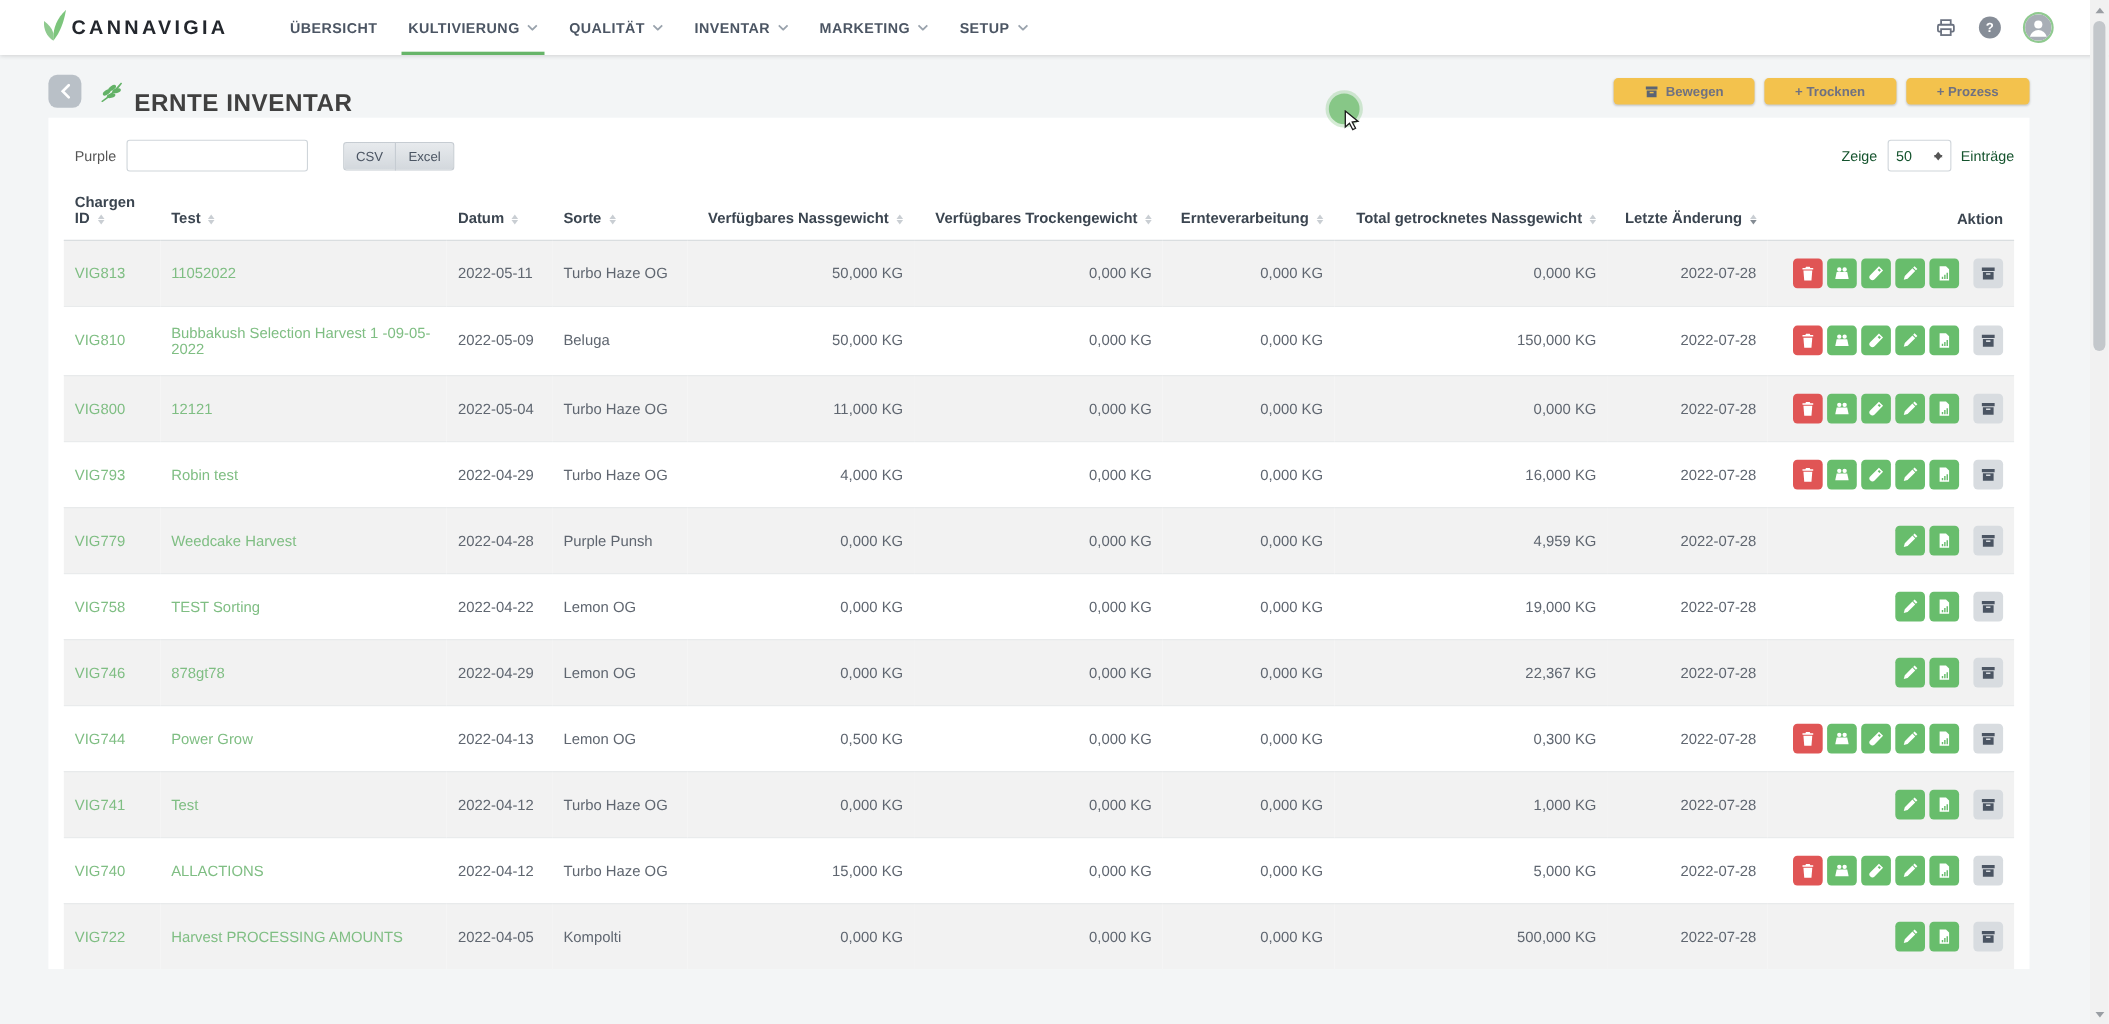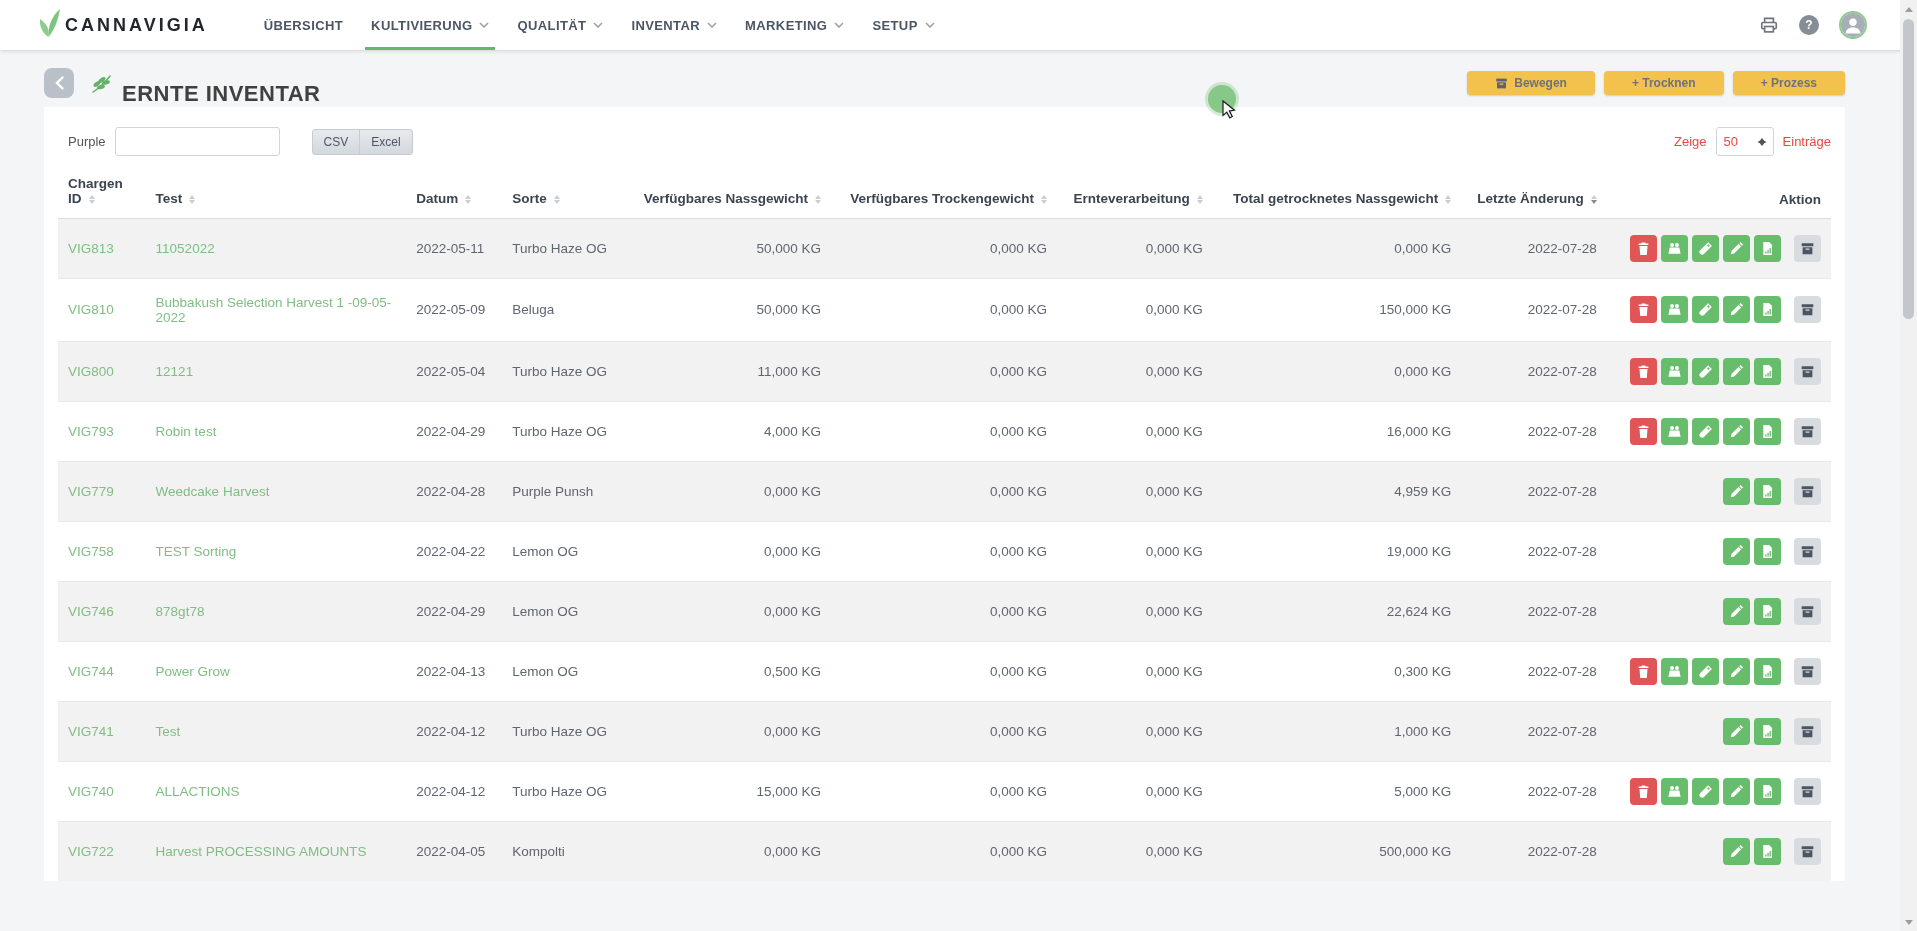--- a/index.html
+++ b/index.html
@@ -70,21 +70,21 @@
     width:165px; height:29px; border:1px solid #cfd5da; border-radius:3px; background:#fff;
     font-family:"Liberation Sans", sans-serif; font-size:13px; padding:0 7px; color:#555;
   }
   .btn-group { margin-left:32px; display:flex; }
   .gray-btn {
     background:linear-gradient(#e7eaed,#d3d8dd); border:1px solid #c6ccd2; padding:5px 11px;
     font-size:12px; color:#4b5563; cursor:pointer; font-family:"Liberation Sans", sans-serif;
   }
   .gray-btn:first-child { border-radius:3px 0 0 3px; }
   .gray-btn:last-child { border-radius:0 3px 3px 0; margin-left:-1px; }
-  .toolbar-right { margin-left:auto; display:flex; align-items:center; gap:9px; font-size:13px; color:#ef4444; }
+  .toolbar-right { margin-left:auto; display:flex; align-items:center; gap:9px; font-size:13px; color:#14532d; }
   .page-size {
     width:58px; height:29px; border:1px solid #cfd5da; border-radius:3px; background:#fff;
     display:flex; align-items:center; justify-content:space-between; padding:0 7px; cursor:pointer;
   }
   .updown { display:flex; flex-direction:column; gap:2px; }
   .updown .tri-up { width:0; height:0; border:4px solid transparent; border-bottom:5px solid #555; margin-bottom:-2px; }
   .updown .tri-down { width:0; height:0; border:4px solid transparent; border-top:5px solid #555; margin-top:-2px; }
 
   
   table { width:100%; border-collapse:collapse; margin-top:16px; font-size:13.5px; }
@@ -586,21 +586,21 @@
               </button></td>
           </tr>
           <tr class="odd">
             <td><a class="glink">VIG746</a></td>
             <td class="name-cell"><a class="glink">878gt78</a></td>
             <td>2022-04-29</td>
             <td>Lemon OG</td>
             <td class="num">0,000 KG</td>
             <td class="num">0,000 KG</td>
             <td class="num">0,000 KG</td>
-            <td class="num">22,624 KG</td>
+            <td class="num">22,367 KG</td>
             <td class="num">2022-07-28</td>
             <td class="actions"><button class="abtn green">
                 <span style="display:flex;">
                   <svg viewBox="0 0 16 16" fill="currentColor">
                     <path d="M1.8 14.2l1-3.7 7.4-7.4 2.7 2.7-7.4 7.4zM10.9 2.4 12.3 1l2.7 2.7-1.4 1.4z"></path>
                   </svg>
                 </span>
               </button><button class="abtn green">
                 <span style="display:flex;">
                   <svg viewBox="0 0 16 16">

